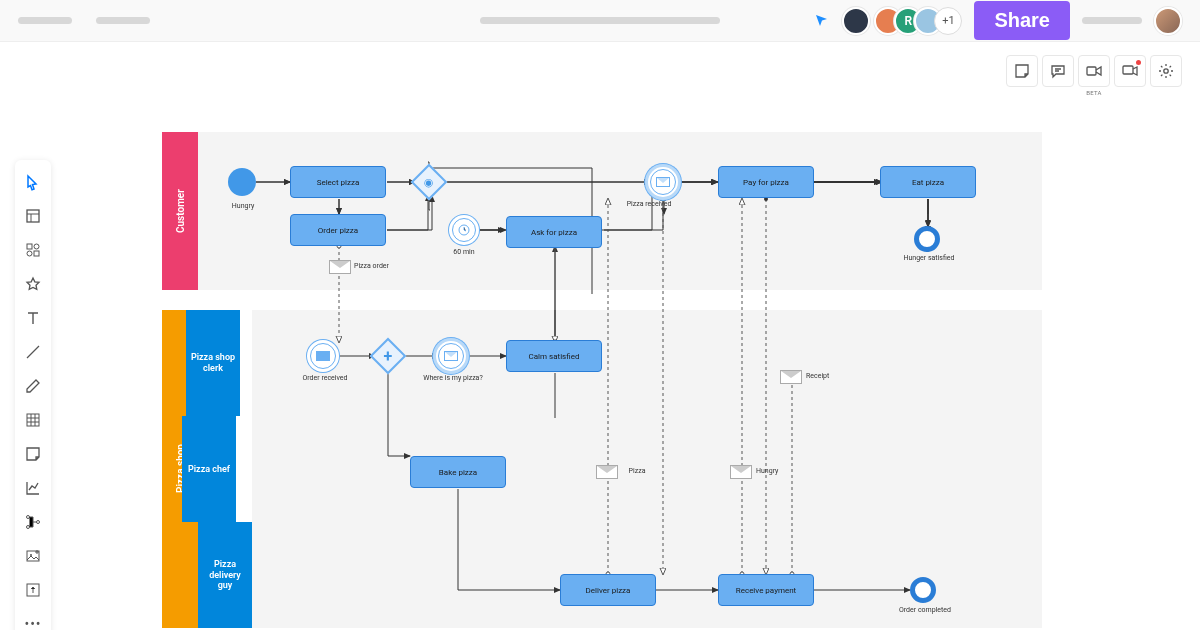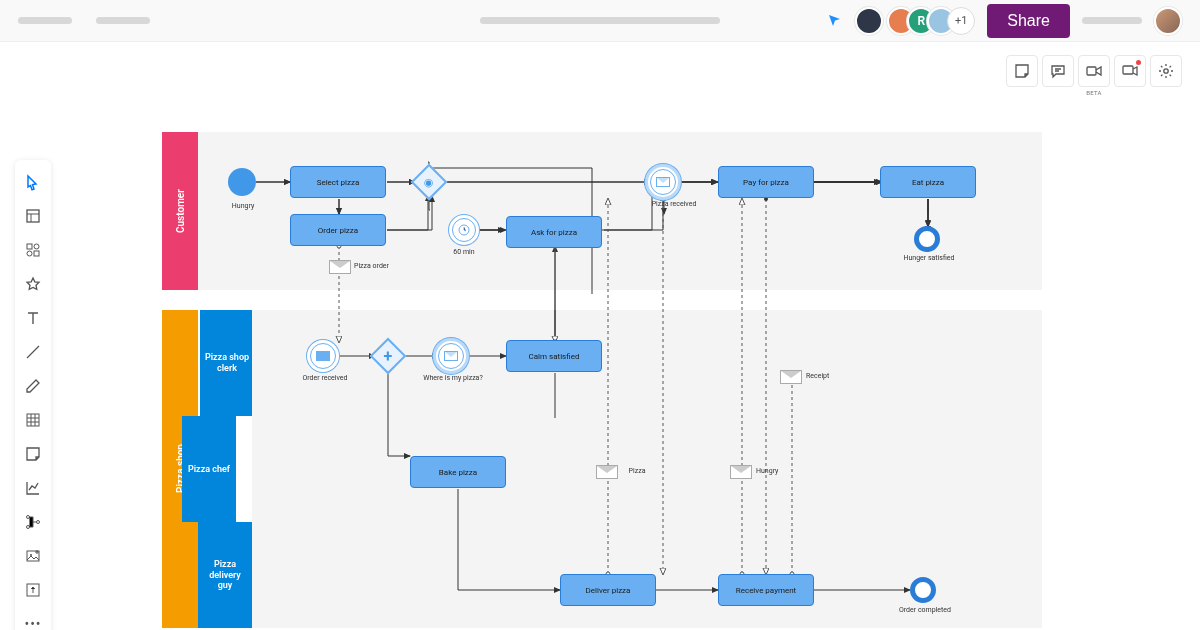--- a/index.html
+++ b/index.html
@@ -11,21 +11,21 @@
 .ph{height:7px;background:#d8d8d8;border-radius:4px}
 .ph1{width:54px}.ph2{width:54px}
 .hdr-c{position:absolute;left:50%;transform:translateX(-50%);width:240px;height:7px;background:#d8d8d8;border-radius:4px}
 .hdr-r{margin-left:auto;display:flex;align-items:center;gap:12px}
 .pointer-ic{width:16px;height:16px;color:#1f8fff}
 .avatar{width:28px;height:28px;border-radius:50%;background:#888;border:2px solid #fff;box-shadow:0 0 0 1px #e6e6e6}
 .av-grp{display:flex;align-items:center}
 .av-grp .avatar{margin-left:-8px}
 .av1{background:#2d3748}.av2{background:#e67e50}.av3{background:#26a078}.av4{background:#9ac5e2}
 .plus1{margin-left:-8px;width:28px;height:28px;border-radius:50%;background:#fff;border:1px solid #ddd;display:flex;align-items:center;justify-content:center;font-size:11px;color:#555}
-.share-btn{background:#701a75;color:#fff;border:none;border-radius:4px;padding:8px 20px;font-size:16px;font-weight:400;cursor:pointer}
+.share-btn{background:#8b5cf6;color:#fff;border:none;border-radius:4px;padding:8px 20px;font-size:20px;font-weight:700;cursor:pointer}
 .hdr-ph{height:7px;width:60px;background:#d8d8d8;border-radius:4px}
 
 
 .sec-toolbar{position:absolute;top:55px;right:18px;display:flex;gap:4px;align-items:center}
 .sq-btn{width:32px;height:32px;background:#fff;border:1px solid #e7e7e7;border-radius:4px;display:flex;align-items:center;justify-content:center;color:#555;cursor:pointer;position:relative}
 .beta{position:absolute;bottom:-10px;font-size:6px;color:#777;letter-spacing:.3px}
 .dot-red{position:absolute;top:4px;right:4px;width:5px;height:5px;background:#e44;border-radius:50%}
 
 
 .left-toolbar{position:absolute;left:15px;top:160px;width:36px;background:#fff;border-radius:6px;box-shadow:0 1px 6px rgba(0,0,0,.1);display:flex;flex-direction:column;align-items:center;gap:14px;padding:12px 0}
@@ -34,21 +34,21 @@
 
 
 .canvas{position:absolute;left:162px;top:132px;width:880px;height:496px}
 .lane-hdr{position:absolute;display:flex;align-items:center;justify-content:center;color:#fff;font-size:10px;font-weight:600;writing-mode:vertical-rl;transform:rotate(180deg)}
 .lane-body{position:absolute;background:#f4f4f4}
 
 .cust-hdr{left:0;top:0;width:36px;height:158px;background:#ec3e6e}
 .cust-body{left:36px;top:0;width:844px;height:158px}
 
 .shop-hdr{left:0;top:178px;width:36px;height:318px;background:#f59c00}
-.clerk-hdr{left:38px;top:178px;width:54px;height:106px;background:#0186db;color:#fff;font-size:9px;font-weight:600}
+.clerk-hdr{left:24px;top:178px;width:54px;height:106px;background:#0186db;color:#fff;font-size:9px;font-weight:600}
 .chef-hdr{left:20px;top:284px;width:54px;height:106px;background:#0186db}
 .deliv-hdr{left:36px;top:390px;width:54px;height:106px;background:#0186db}
 .clerk-body{left:90px;top:178px;width:790px;height:106px}
 .chef-body{left:90px;top:284px;width:790px;height:106px}
 .deliv-body{left:90px;top:390px;width:790px;height:106px}
 
 .sublane-hdr{position:absolute;display:flex;align-items:center;justify-content:center;text-align:center;color:#fff;font-size:9px;font-weight:600;padding:4px;line-height:1.2}
 
 
 .task{position:absolute;width:96px;height:32px;background:#6aaff2;border:1px solid #2a7dd6;border-radius:4px;display:flex;align-items:center;justify-content:center;font-size:8px;color:#1a1a1a;text-align:center}
@@ -367,21 +367,21 @@
       <svg width="12" height="12" viewBox="0 0 12 12">
         <circle cx="6" cy="6" r="5" fill="none" stroke="#6aaff2"></circle>
         <path stroke="#6aaff2" d="M6 3v3l2 1"></path>
       </svg>
     </div>
   <div class="lbl" style="left:284px;top:116px;width:36px">60 min</div>
   <div class="task" style="left:344px;top:84px">Ask for pizza</div>
   <div class="msg-ev thick" style="left:488px;top:37px">
       <div class="env-ic"></div>
     </div>
-  <div class="lbl" style="left:485px;top:68px;width:54px">Pizza received</div>
+  <div class="lbl" style="left:460px;top:68px;width:54px">Pizza received</div>
   <div class="task" style="left:718px;top:34px">Eat pizza</div>
   <div class="task" style="left:556px;top:34px">Pay for pizza</div>
   <div class="end-ev" style="left:752px;top:94px"></div>
   <div class="lbl" style="left:732px;top:122px;width:70px">Hunger satisfied</div>
 
   <div class="msg-ev dbl" style="left:148px;top:211px">
       <div class="env-ic filled"></div>
     </div>
   <div class="lbl" style="left:136px;top:242px;width:54px">Order received</div>
   <div class="gw" style="left:213px;top:211px">

